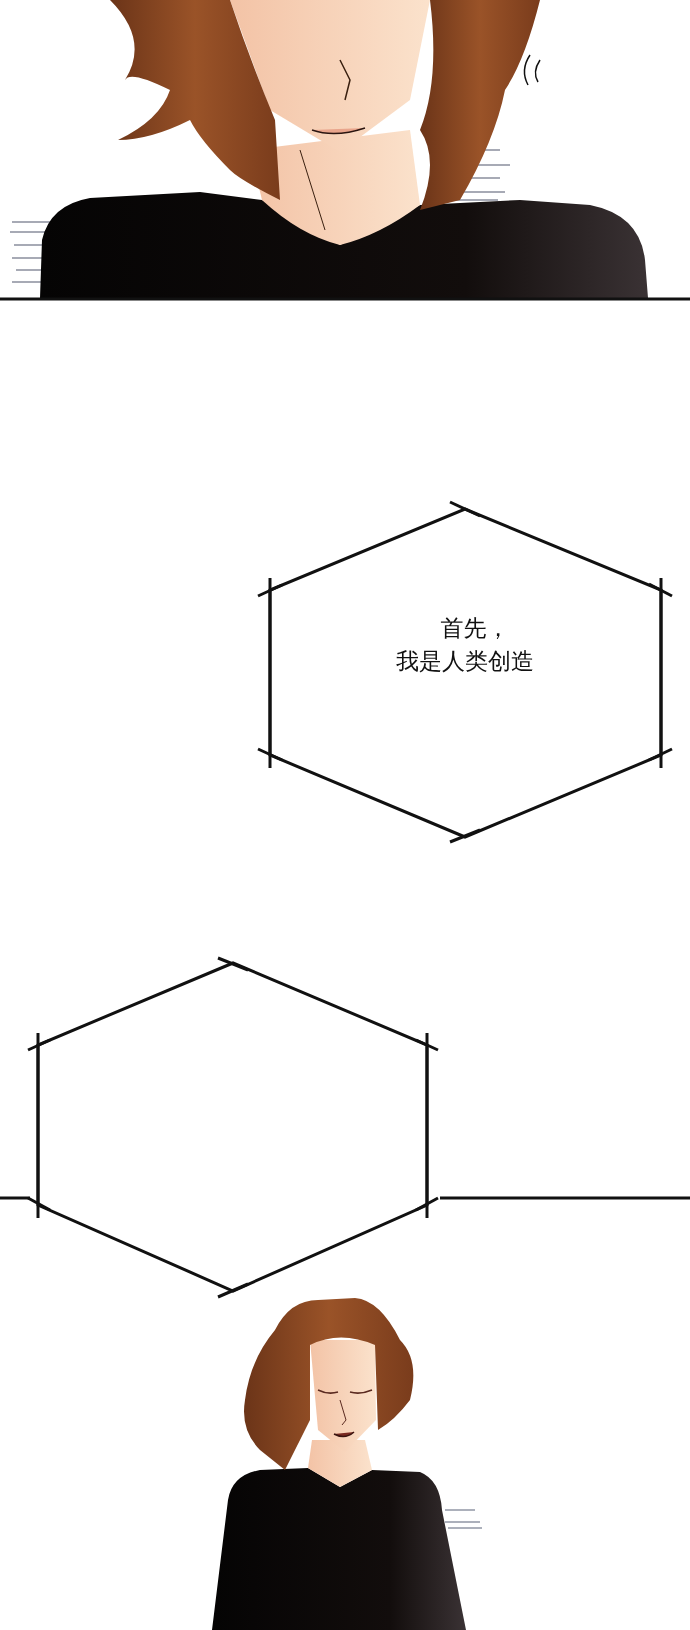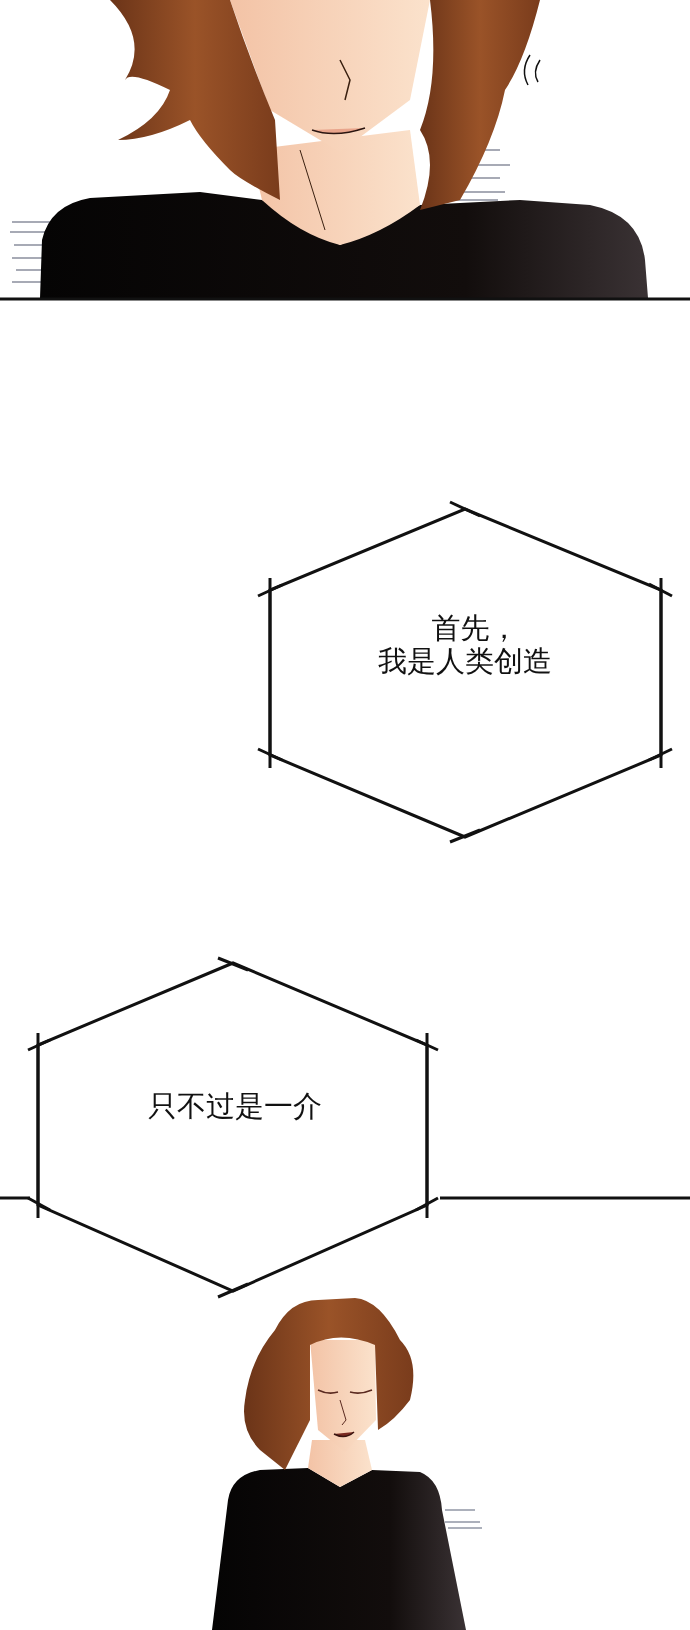--- a/index.html
+++ b/index.html
@@ -1,20 +1,20 @@
 <!DOCTYPE html>
 <html><head>
 <meta charset="utf-8">
 <style>
   html, body { margin:0; padding:0; background:#fff; }
   body { width:690px; height:1630px; position:relative; overflow:hidden;
          font-family: "DejaVu Sans", sans-serif; }
   .layer { position:absolute; left:0; top:0; width:690px; height:1630px; }
   .bubble-text { position:absolute; text-align:center; color:#111;
-                 font-size:29px; line-height:33px; font-family: "DejaVu Sans", sans-serif; }
+                 font-size:23px; line-height:33px; font-family: "DejaVu Sans", sans-serif; }
   .bubble-text div { white-space:nowrap; }
 </style>
 </head>
 <body>
 
 <svg class="layer" viewBox="0 0 690 1630" xmlns="http://www.w3.org/2000/svg">
   <defs>
     <linearGradient id="skinG" x1="0" x2="1">
       <stop offset="0" stop-color="#f3c3a6"></stop>
         <stop offset="1" stop-color="#fbe2cc"></stop>
@@ -112,14 +112,13 @@
     <path d="M318 1300 Q290 1300 275 1330 Q250 1360 245 1400 Q240 1430 260 1450 L285 1470 Q300 1440 310 1420 L310 1345 Q340 1330 375 1345 L378 1430 Q395 1420 410 1400 Q420 1360 400 1340 Q380 1300 355 1298 Z" fill="url(#hairG)"></path>
   </g>
 </svg>
 
 <div class="bubble-text" style="left:330px; top:612px; width:270px;">
   <div style="padding-left:20px;">首先，</div>
   <div>我是人类创造</div>
 </div>
 
 <div class="bubble-text" style="left:100px; top:1090px; width:270px;">
-  <div>只不过是一介</div>
 </div>
 
 </body></html>

